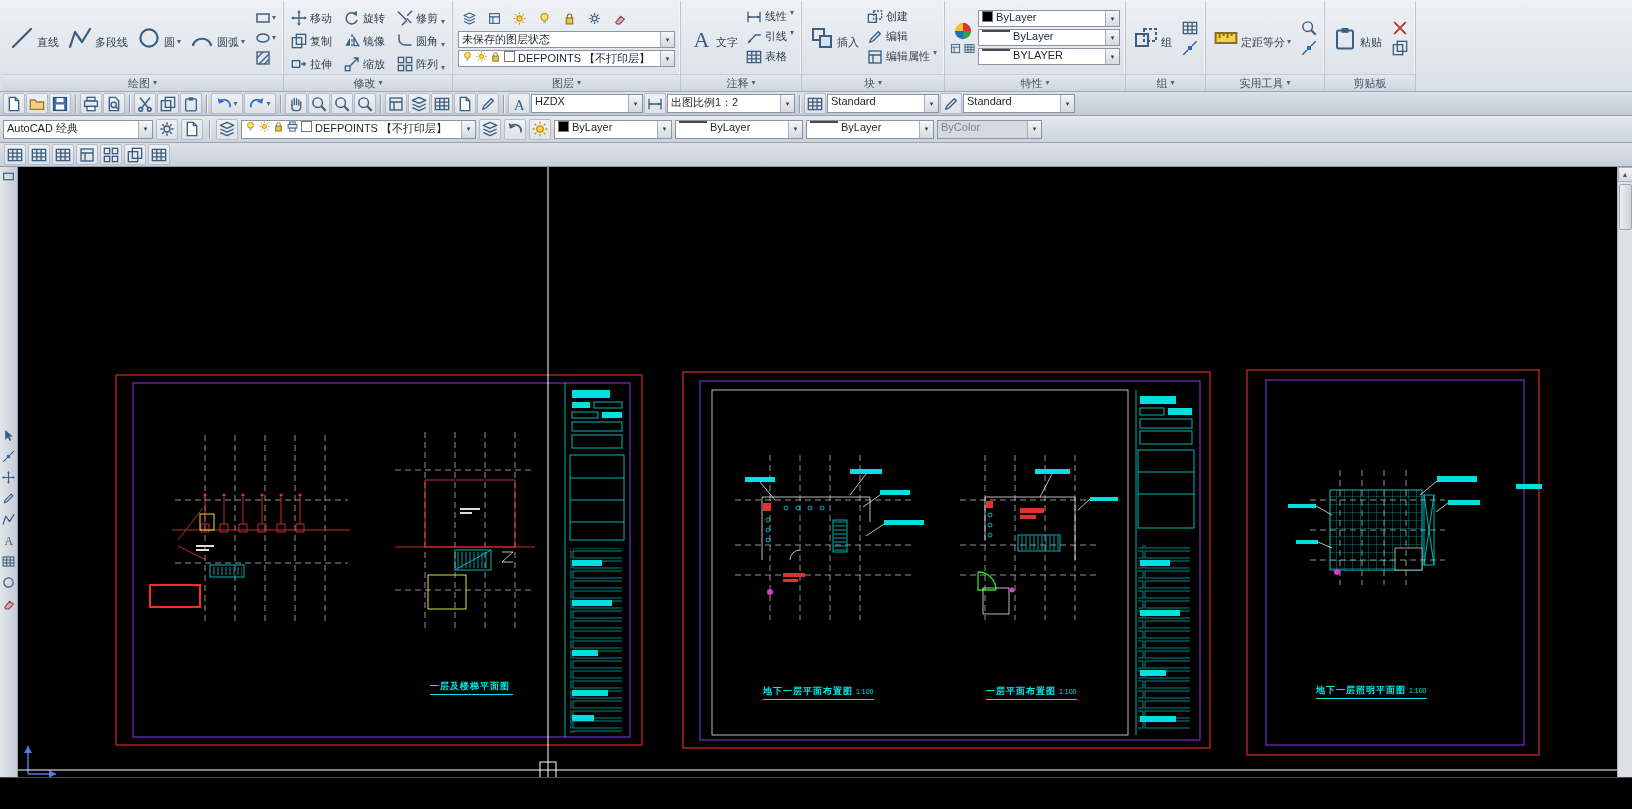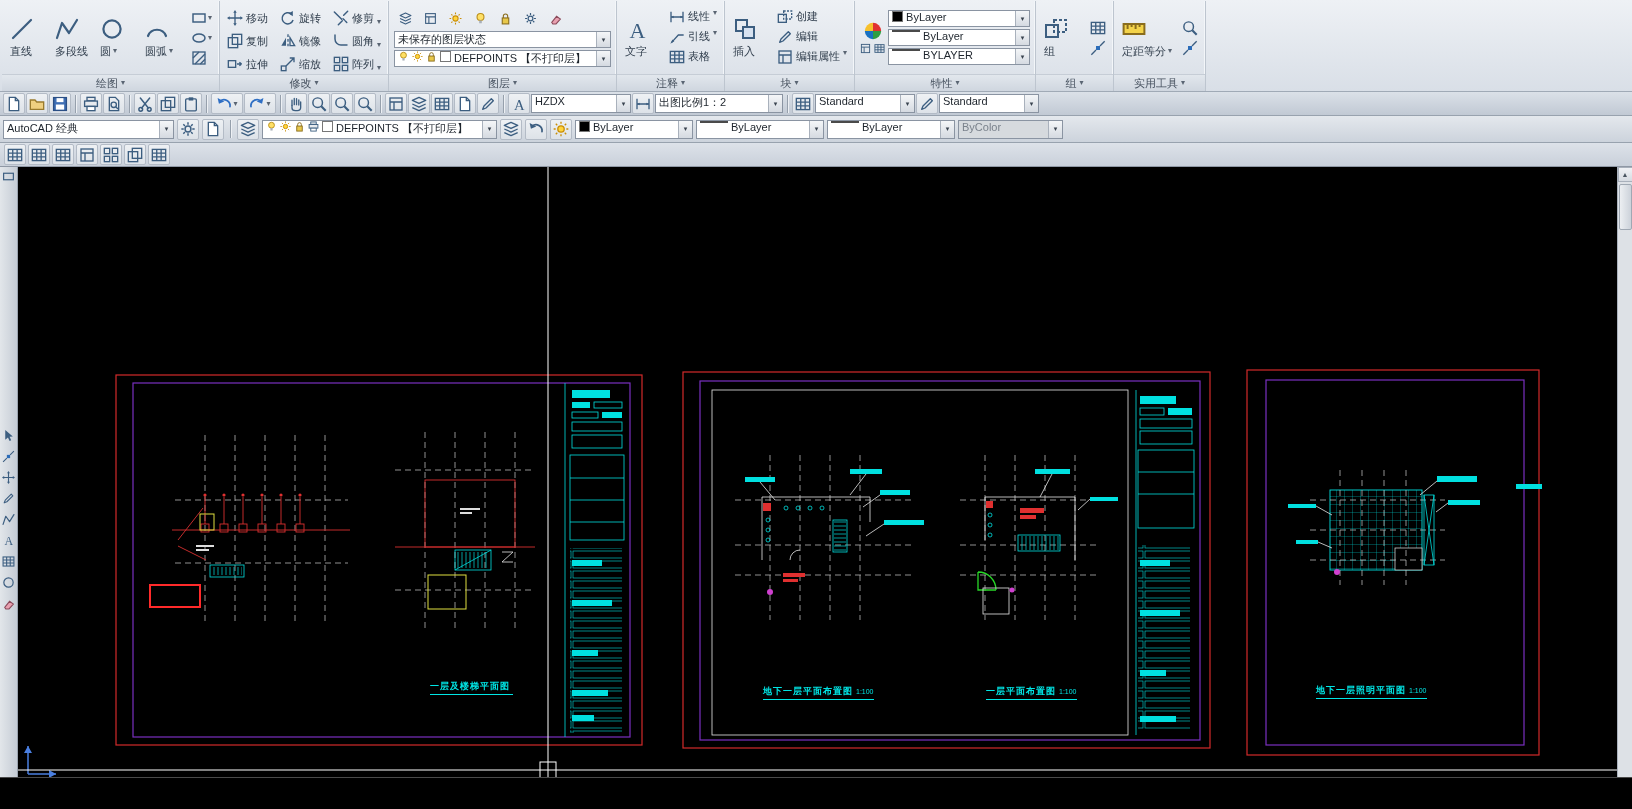--- a/index.html
+++ b/index.html
@@ -5,21 +5,21 @@
 *{margin:0;padding:0;box-sizing:border-box}
 html,body{width:1632px;height:809px;overflow:hidden}
 body{background:#000;font-family:"Liberation Sans","DejaVu Sans",sans-serif;font-size:11px;color:#2e3a48}
 .app{width:1632px;height:809px;display:flex;flex-direction:column}
 
 .ribbon{height:92px;background:linear-gradient(#eef1f5,#d9dfe7);border-bottom:1px solid #a0aab6;display:flex;align-items:stretch;padding:1px 2px 0}
 .panel{display:flex;flex-direction:column;border-right:1px solid #bdc5cf;box-shadow:inset -1px 0 0 #f3f6f9}
 .pbody{flex:1;display:flex;align-items:center;gap:3px;padding:2px 5px}
 .pbody.vert{flex-direction:column;align-items:stretch;justify-content:center;gap:2px}
 .plabel{height:17px;display:flex;align-items:center;justify-content:center;gap:3px;font-size:11px;color:#46515f;background:linear-gradient(#e2e7ed,#cfd6df);border-top:1px solid #c6cdd6}
-.blg{display:flex;flex-direction:column;align-items:flex-start;justify-content:center;gap:3px;min-width:42px;padding:2px 3px;border-radius:2px}
+.blg{display:flex;flex-direction:row;align-items:flex-end;justify-content:center;gap:3px;min-width:42px;padding:2px 3px;border-radius:2px}
 .lbl{font-size:11px;color:#33404f;white-space:nowrap;display:flex;align-items:center;gap:2px}
 .ar{font-size:8px;color:#5a6573;line-height:1}
 .ic{width:16px;height:16px;color:#3c5e80;flex:0 0 auto}
 .i22{width:24px;height:24px}
 .i13{width:13px;height:13px}
 .i11{width:11px;height:11px}
 .bsm{display:flex;align-items:center;gap:1px;padding:1px 2px}
 .minicol{display:flex;flex-direction:column;justify-content:center;gap:2px;margin-left:2px}
 .mgrid{display:grid;grid-template-columns:auto auto auto;gap:0 8px}
 .brow{display:flex;align-items:flex-end;gap:3px;height:23px;padding:0 2px}
@@ -28,21 +28,21 @@
 .bsr{display:flex;align-items:flex-start;gap:3px;height:18px;padding:0 2px}
 
 .combo{display:flex;align-items:flex-start;gap:3px;height:19px;background:#fff;border:1px solid #8a94a2;padding:0 0 0 3px;font-size:11px;color:#1d242c}
 .combo.rsm{height:17px}
 .combo .cw{flex:1;white-space:nowrap;overflow:hidden}
 .da{width:14px;align-self:stretch;display:flex;align-items:center;justify-content:center;background:linear-gradient(#f4f6f8,#d5dae1);border-left:1px solid #a9b1bc;font-size:7px;color:#39434f}
 .combo.disabled{background:#d6dade;color:#7a828c}
 .swatch{width:11px;height:11px;background:#000;border:1px solid #777;flex:0 0 auto}
 .swatch.sw-white{background:#fff}
 .ltline{width:28px;height:0;border-top:2px solid #4a4a4a;flex:0 0 auto}
-.w150{width:171px}.w235{width:235px}.w118{width:118px}.w128{width:128px}.w112{width:100px}.w105{width:105px}.w142{width:142px}
+.w150{width:150px}.w235{width:235px}.w118{width:118px}.w128{width:128px}.w112{width:112px}.w105{width:105px}.w142{width:142px}
 
 .qbar{height:24px;background:linear-gradient(#dbe1e8,#c1c9d4);border-bottom:1px solid #98a2ae;display:flex;align-items:center;gap:1px;padding:0 3px}
 .wbar{height:27px;background:linear-gradient(#e4e8ed,#ccd3dc);border-bottom:1px solid #98a2ae;display:flex;align-items:center;gap:3px;padding:0 3px}
 .tbar{height:24px;background:linear-gradient(#dde2e9,#c9d0da);border-bottom:1px solid #8f98a5;display:flex;align-items:center;gap:2px;padding:0 4px}
 .tbtn{width:22px;height:21px;display:flex;align-items:center;justify-content:center;background:linear-gradient(#eef1f4,#dde2e8);border:1px solid #b3bbc6;border-radius:2px}
 .tbtn.wide{width:32px;gap:1px}
 .tbtn.flat{background:transparent;border-color:transparent}
 .vsep{width:1px;height:18px;background:#96a0ac;margin:0 3px;box-shadow:1px 0 0 #edf0f4}
 .blue{color:#2f6fc4}
 
@@ -618,20 +618,45 @@
               </svg>
             </div>
         </div>
       </div>
       <div class="plabel">
           <span>实用工具</span>
           <span class="ar">▾</span>
         </div>
     </div>
 
+    <div class="panel">
+      <div class="pbody">
+        <div class="blg">
+            <svg class="ic i22">
+              <use href="#sy-clip"></use>
+            </svg>
+            <span class="lbl">粘贴</span>
+          </div>
+        <div class="minicol">
+          <div class="bsm">
+              <svg class="ic">
+                <use href="#sy-x"></use>
+              </svg>
+            </div>
+          <div class="bsm">
+              <svg class="ic">
+                <use href="#sy-copy"></use>
+              </svg>
+            </div>
+        </div>
+      </div>
+      <div class="plabel">
+          <span>剪贴板</span>
+        </div>
+    </div>
 
   </div>
 
   <div class="qbar">
     <span class="tbtn">
         <svg class="ic">
           <use href="#sy-doc"></use>
         </svg>
       </span>
     <span class="tbtn">

